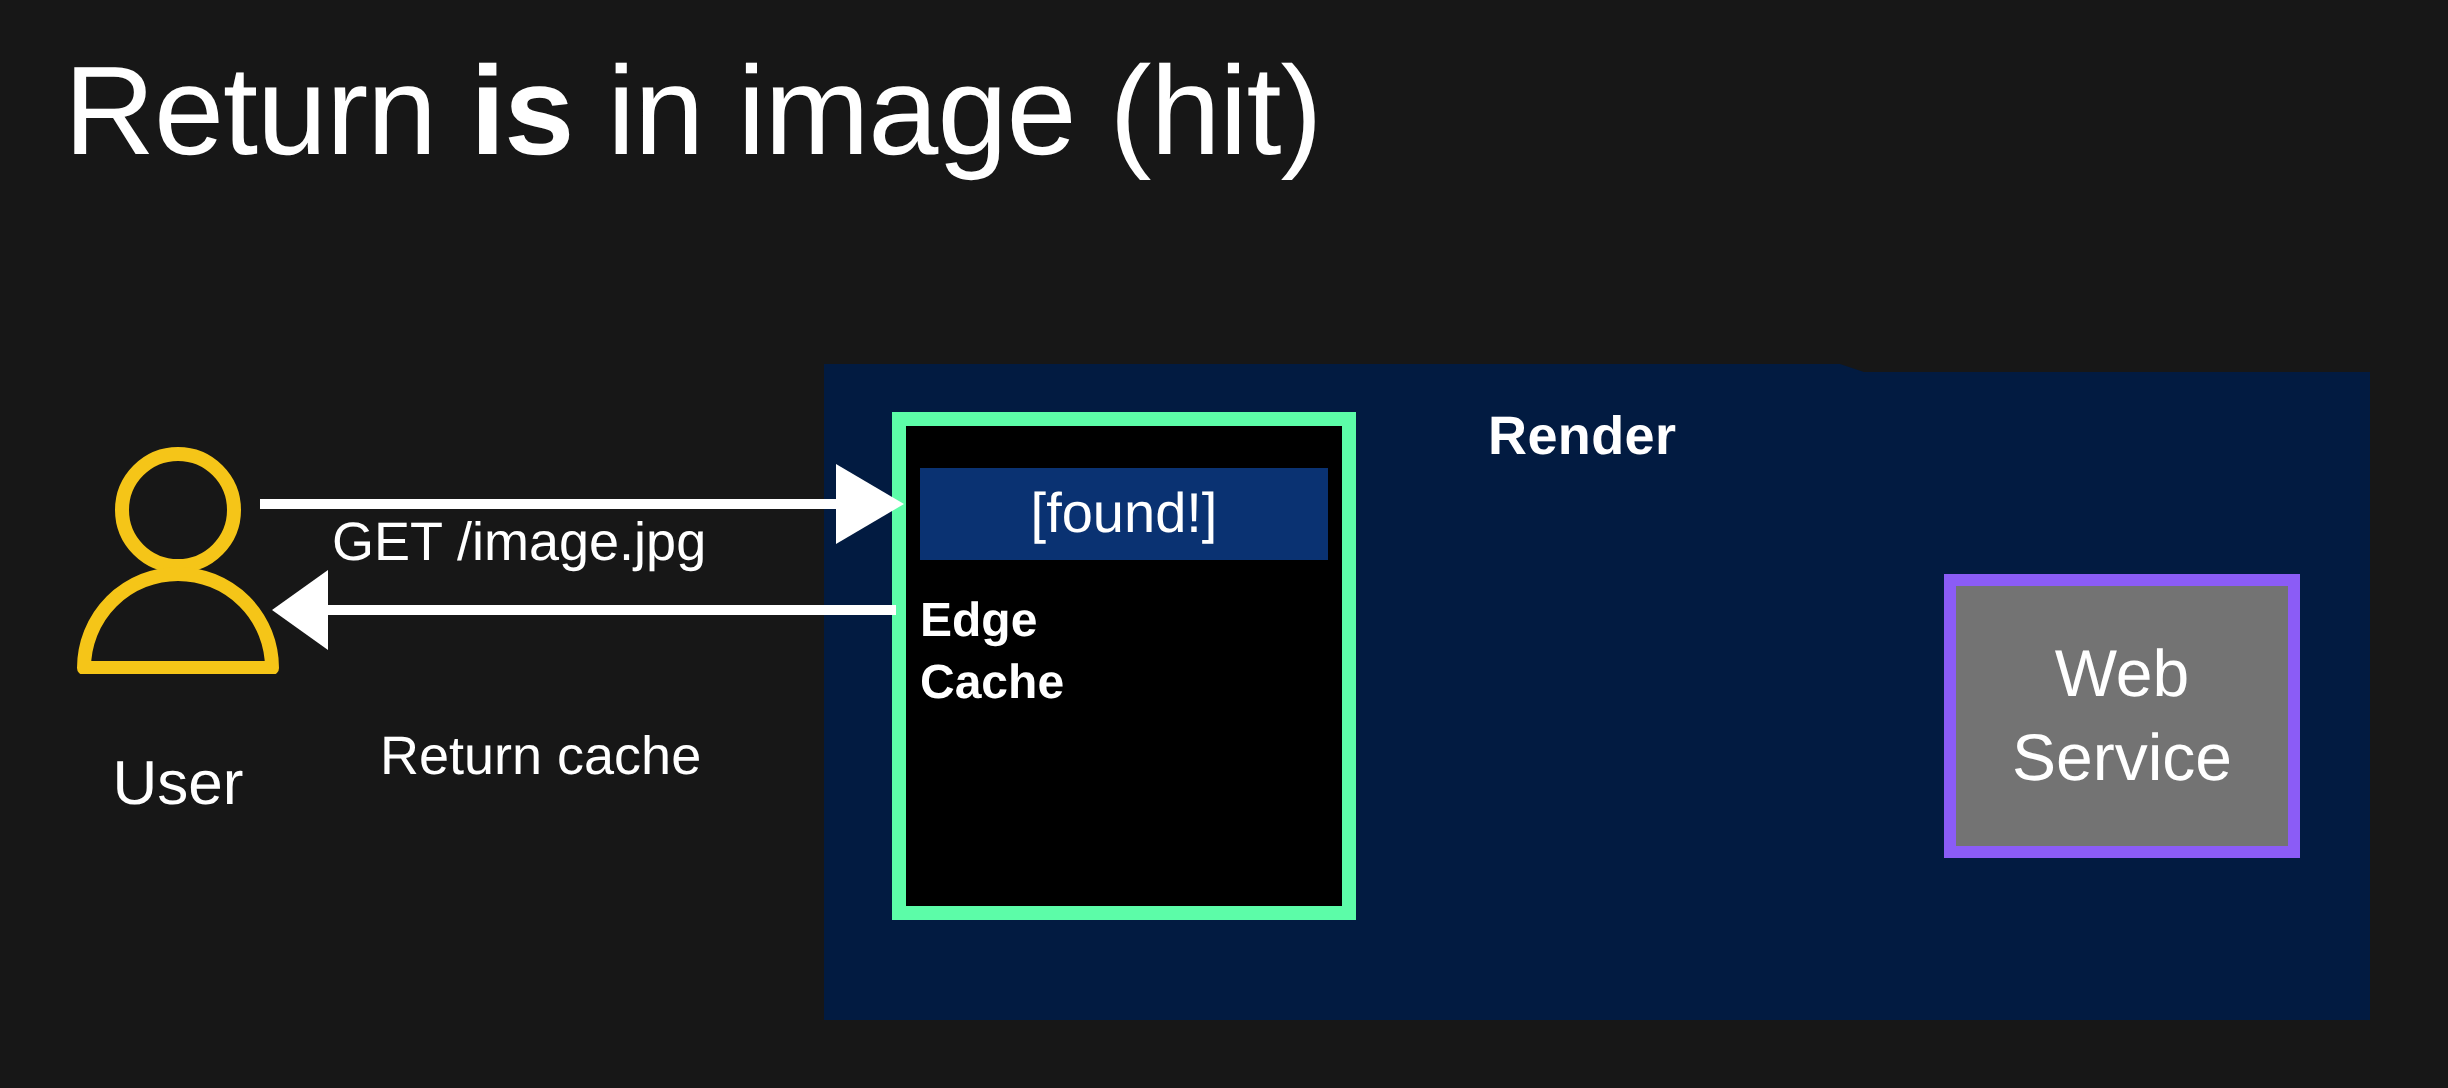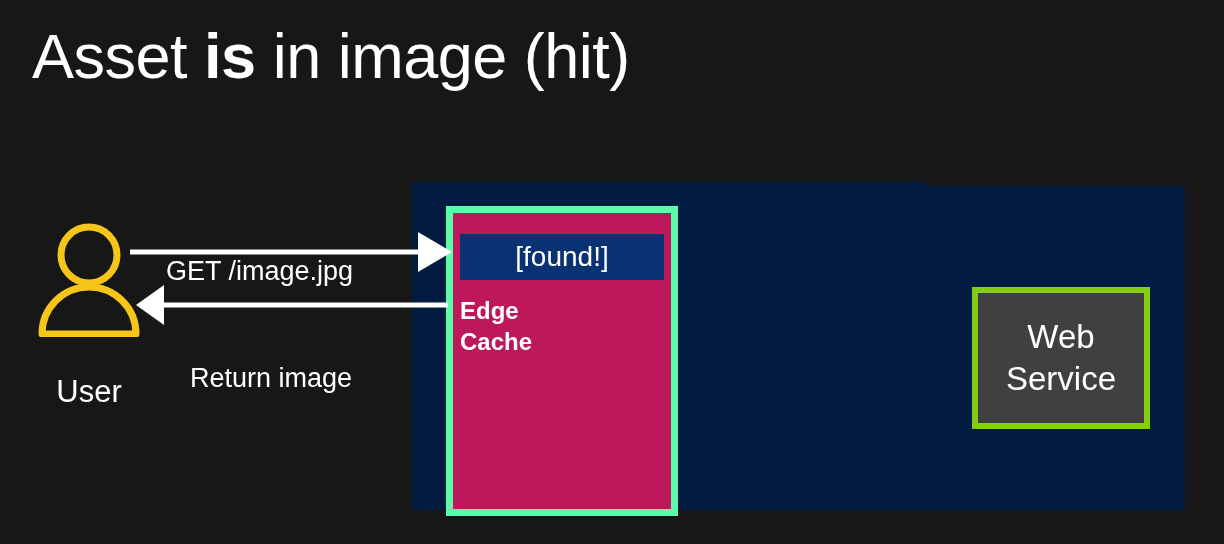--- a/index.html
+++ b/index.html
@@ -52,24 +52,24 @@
     color: #ffffff;
     letter-spacing: 0.2px;
   }
 
   
   #edge-cache-box {
     position: absolute;
     left: 446px;
     top: 206px;
     width: 232px;
-    height: 310px;
+    height: 254px;
     box-sizing: border-box;
     border: 7px solid #5CFCA8;
-    background: #be185d;
+    background: #000000;
   }
   #found-band {
     position: absolute;
     left: 7px;
     top: 21px;
     right: 7px;
     height: 46px;
     background: #0A3272;
     display: flex;
     align-items: center;
@@ -95,22 +95,22 @@
   }
 
   
   #web-service-box {
     position: absolute;
     left: 972px;
     top: 287px;
     width: 178px;
     height: 142px;
     box-sizing: border-box;
-    border: 6px solid #84cc16;
-    background: #404040;
+    border: 6px solid #8b5cf6;
+    background: #737373;
     display: flex;
     align-items: center;
     justify-content: center;
   }
   #web-service-label {
     font-size: 33px;
     color: #ffffff;
     font-weight: 400;
     text-align: center;
     line-height: 1.28;
@@ -156,23 +156,24 @@
     margin-top: 48px;
   }
   #label-request { left: 166px; top: 208px; }
   #label-response { left: 190px; top: 315px; }
 </style>
 </head>
 <body>
 
 <div id="stage">
 
-  <div id="slide-title"><span>Asset </span><span class="strong">is</span><span> in image (hit)</span></div>
+  <div id="slide-title"><span>Return </span><span class="strong">is</span><span> in image (hit)</span></div>
 
   <div id="render-container"></div>
+  <div id="render-label">Render</div>
 
   <div id="edge-cache-box">
     <div id="found-band">
       <span id="found-label">[found!]</span>
     </div>
     <div id="edge-cache-label">Edge
 Cache</div>
   </div>
 
   <div id="web-service-box">
@@ -189,15 +190,15 @@
   <svg id="arrow-request">
     <line x1="130" y1="252" x2="425" y2="252" stroke="#FFFFFF" stroke-width="5"></line>
     <polygon points="418,232 452,252 418,272" fill="#FFFFFF"></polygon>
   </svg>
   <div class="arrow-label" id="label-request">GET /image.jpg</div>
 
   <svg id="arrow-response">
     <line x1="448" y1="305" x2="157" y2="305" stroke="#FFFFFF" stroke-width="5"></line>
     <polygon points="164,285 136,305 164,325" fill="#FFFFFF"></polygon>
   </svg>
-  <div class="arrow-label" id="label-response">Return image</div>
+  <div class="arrow-label" id="label-response">Return cache</div>
 
 </div>
 
 </body></html>

